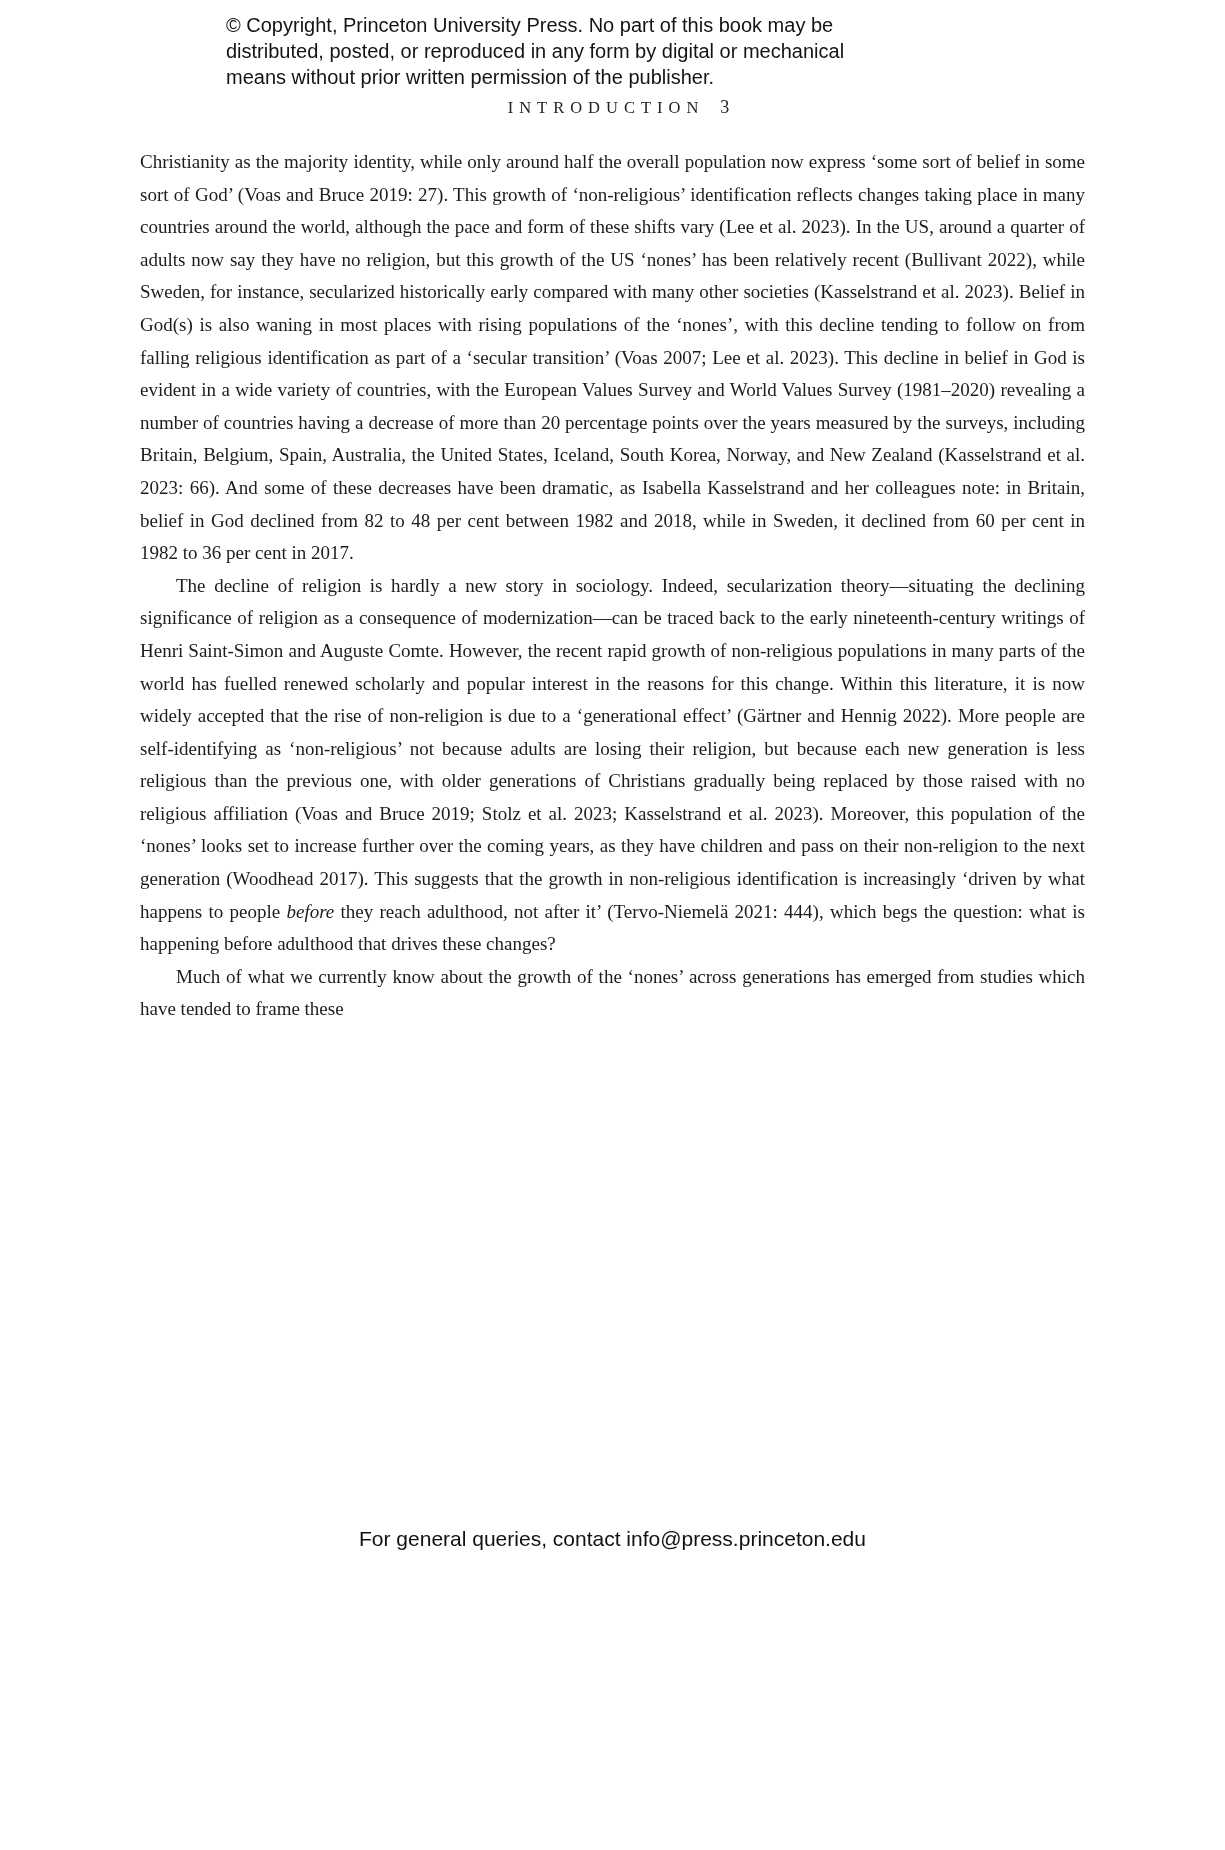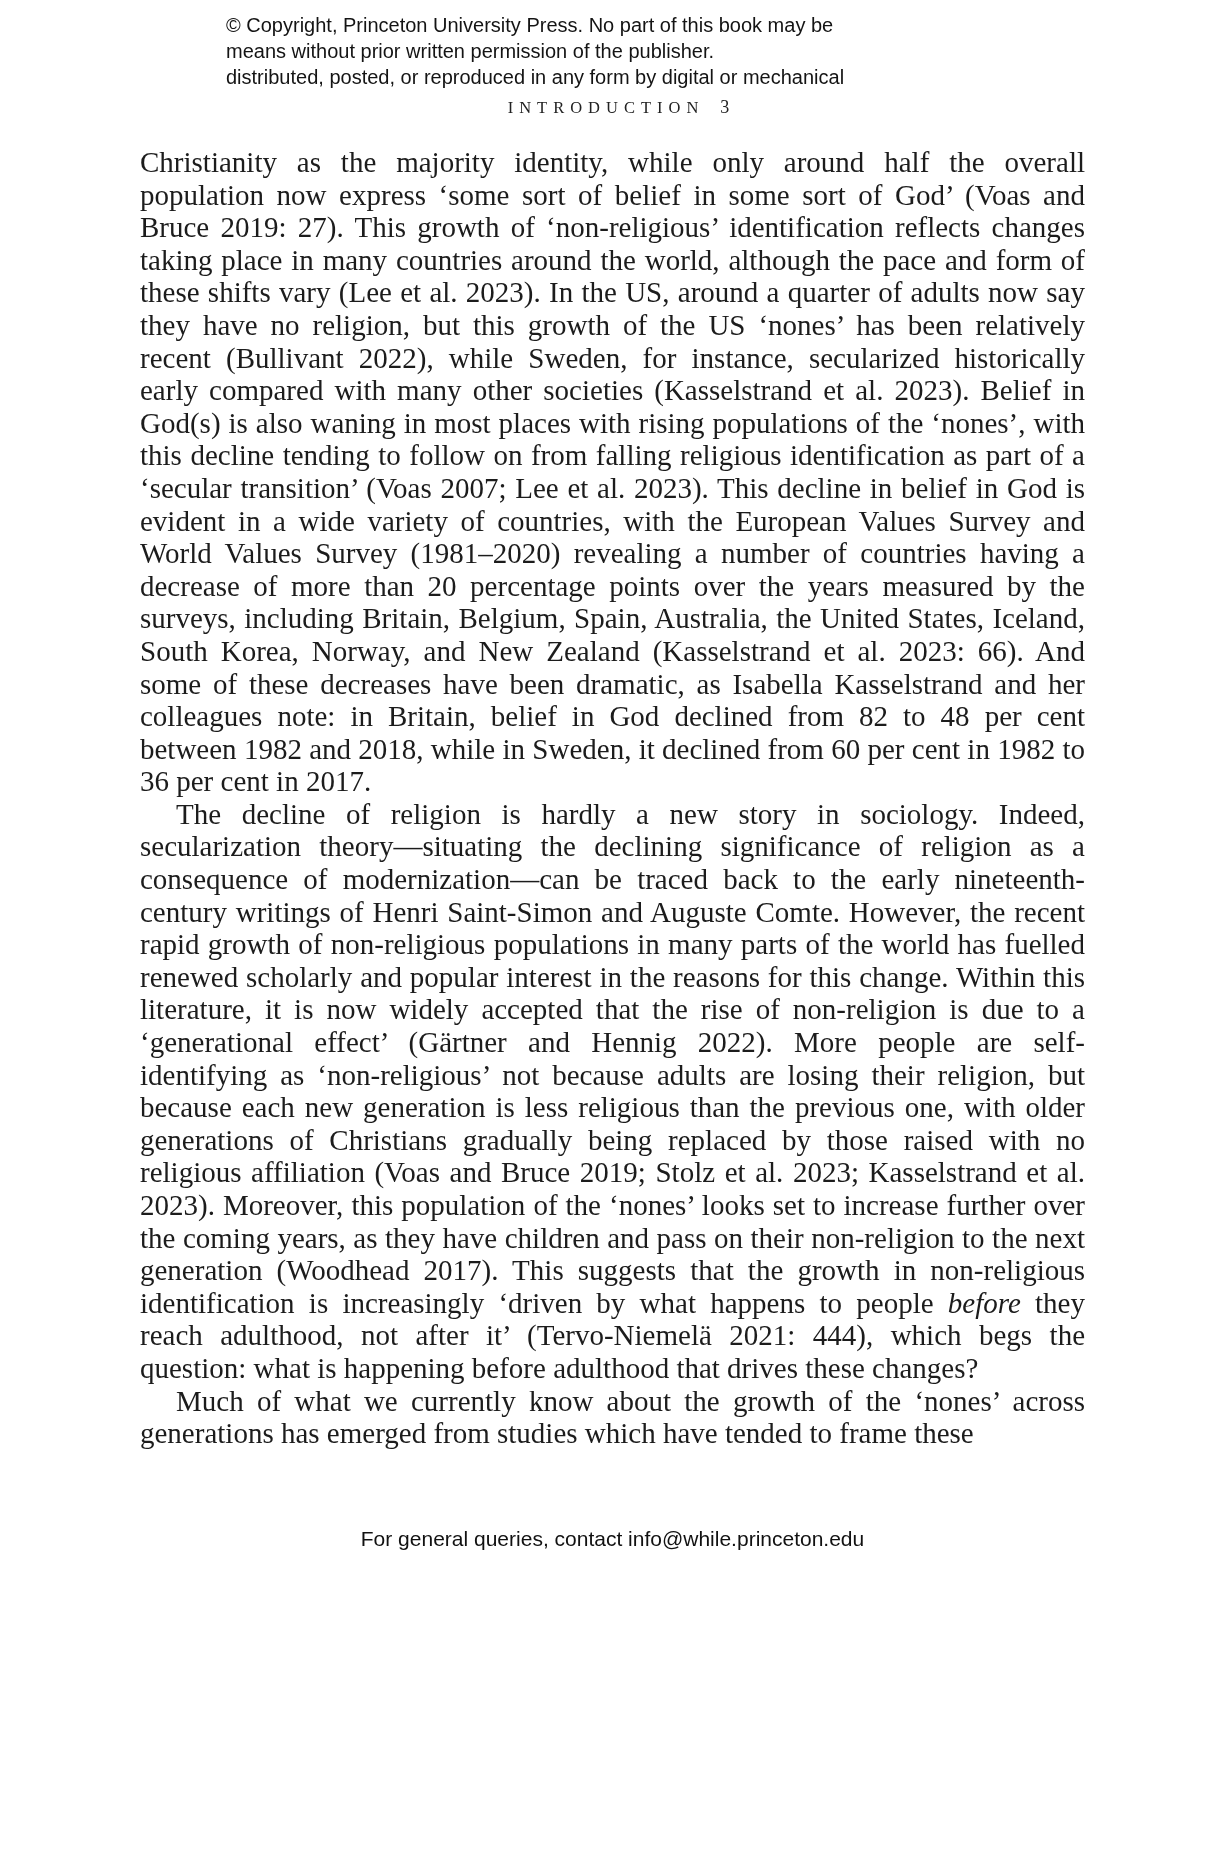--- a/index.html
+++ b/index.html
@@ -42,21 +42,21 @@
   .running-head .head-pagenum {
     margin-left: 16px;
     letter-spacing: 0;
     font-size: 18px;
   }
   .body-text {
     position: absolute;
     top: 146px;
     left: 140px;
     width: 945px;
-    font-size: 29px;
+    font-size: 19px;
     line-height: 32.6px;
     text-align: justify;
     -webkit-hyphens: auto;
     hyphens: auto;
     color: #1c1c1c;
   }
   .body-text p {
     margin: 0;
     text-indent: 36px;
   }
@@ -77,29 +77,29 @@
     color: #111;
   }
 </style>
 </head>
 <body>
 
 <div class="page">
 
   <div class="copyright">
     <div>© Copyright, Princeton University Press. No part of this book may be</div>
+    <div>distributed, posted, or reproduced in any form by digital or mechanical</div>
     <div>means without prior written permission of the publisher.</div>
-    <div>distributed, posted, or reproduced in any form by digital or mechanical</div>
   </div>
 
   <div class="running-head">
     <span class="head-title">INTRODUCTION</span><span class="head-pagenum">3</span>
   </div>
 
   <div class="body-text">
     <p class="first">Christianity as the majority identity, while only around half the overall population now express ‘some sort of belief in some sort of God’ (Voas and Bruce 2019: 27). This growth of ‘non-religious’ identification reflects changes taking place in many countries around the world, although the pace and form of these shifts vary (Lee et al. 2023). In the US, around a quarter of adults now say they have no religion, but this growth of the US ‘nones’ has been relatively recent (Bullivant 2022), while Sweden, for instance, secularized historically early compared with many other societies (Kasselstrand et al. 2023). Belief in God(s) is also waning in most places with rising populations of the ‘nones’, with this decline tending to follow on from falling religious identification as part of a ‘secular transition’ (Voas 2007; Lee et al. 2023). This decline in belief in God is evident in a wide variety of countries, with the European Values Survey and World Values Survey (1981–2020) revealing a number of countries having a decrease of more than 20 percentage points over the years measured by the surveys, including Britain, Belgium, Spain, Australia, the United States, Iceland, South Korea, Norway, and New Zealand (Kasselstrand et al. 2023: 66). And some of these decreases have been dramatic, as Isabella Kasselstrand and her colleagues note: in Britain, belief in God declined from 82 to 48 per cent between 1982 and 2018, while in Sweden, it declined from 60 per cent in 1982 to 36 per cent in 2017.</p>
     <p><span>The decline of religion is hardly a new story in sociology. Indeed, secularization theory—situating the declining significance of religion as a consequence of modernization—can be traced back to the early nineteenth-century writings of Henri Saint-Simon and Auguste Comte. However, the recent rapid growth of non-religious populations in many parts of the world has fuelled renewed scholarly and popular interest in the reasons for this change. Within this literature, it is now widely accepted that the rise of non-religion is due to a ‘generational effect’ (Gärtner and Hennig 2022). More people are self-identifying as ‘non-religious’ not because adults are losing their religion, but because each new generation is less religious than the previous one, with older generations of Christians gradually being replaced by those raised with no religious affiliation (Voas and Bruce 2019; Stolz et al. 2023; Kasselstrand et al. 2023). Moreover, this population of the ‘nones’ looks set to increase further over the coming years, as they have children and pass on their non-religion to the next generation (Woodhead 2017). This suggests that the growth in non-religious identification is increasingly ‘driven by what happens to people </span><em>before</em><span> they reach adulthood, not after it’ (Tervo-Niemelä 2021: 444), which begs the question: what is happening before adulthood that drives these changes?</span></p>
     <p>Much of what we currently know about the growth of the ‘nones’ across generations has emerged from studies which have tended to frame these</p>
   </div>
 
-  <div class="page-footer">For general queries, contact info@while.princeton.edu</div>
+  <div class="page-footer">For general queries, contact info@press.princeton.edu</div>
 
 </div>
 
 </body></html>

